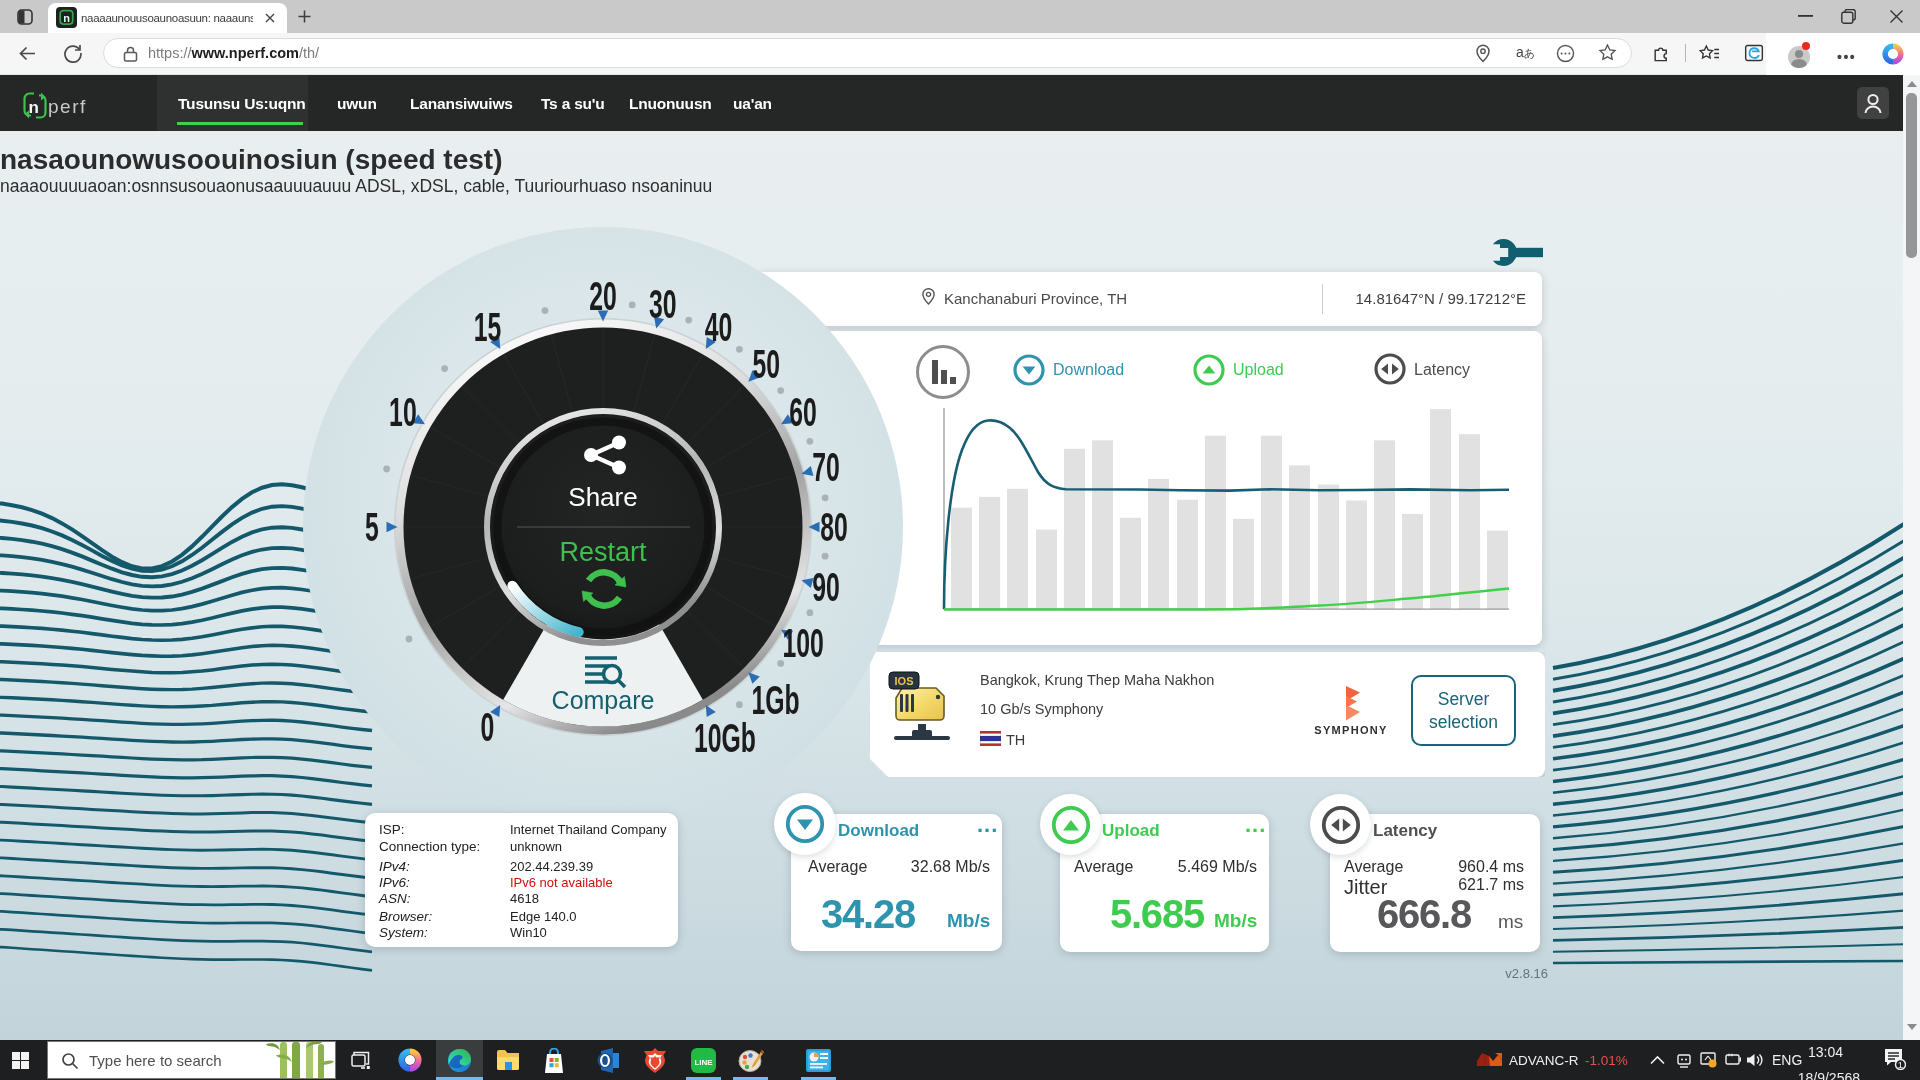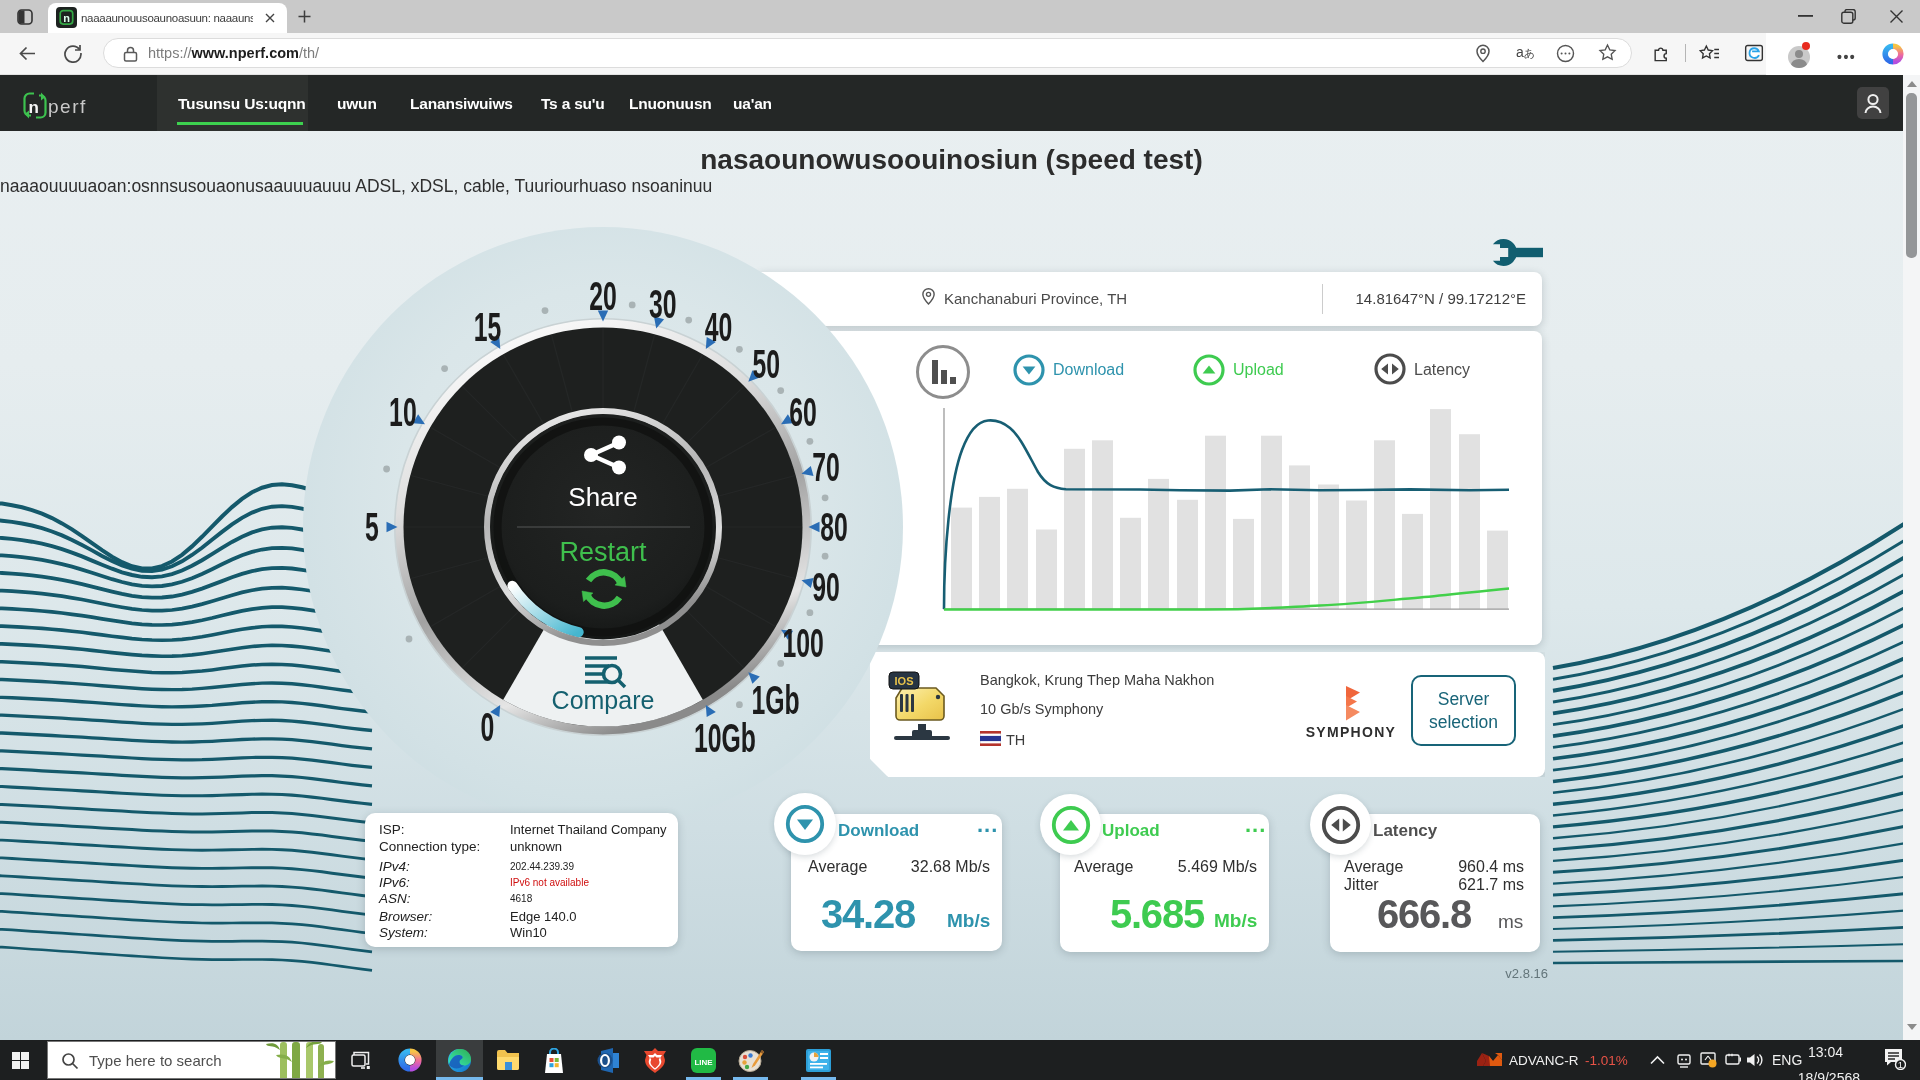--- a/index.html
+++ b/index.html
@@ -139,21 +139,21 @@
   <div class="abs navitem" style="left:629px;top:20px;position:absolute">Lnuonuusn</div>
   <div class="abs navitem" style="left:733px;top:20px;position:absolute">ua'an</div>
   <div class="abs" style="left:1857px;top:12px;width:32px;height:32px;border-radius:5px;background:#414141;position:absolute">
     <svg width="32" height="32" viewBox="0 0 32 32">
           <circle cx="16" cy="12.5" r="4.6" fill="none" stroke="#efefef" stroke-width="2"></circle>
           <path d="M8.5 26 a7.5 6.5 0 0 1 15 0" fill="none" stroke="#efefef" stroke-width="2"></path>
         </svg>
   </div>
 </div>
 
-<div class="abs" style="left:0;top:144px;width:1903px;text-align:center;font-size:28px;font-weight:bold;color:#2c2c2c">nasaounowusoouinosiun (speed test)</div>
+<div class="abs" style="left:0;top:144px;width:1903px;font-size:28px;font-weight:bold;color:#2c2c2c">nasaounowusoouinosiun (speed test)</div>
 <div class="abs" style="left:0;top:176px;width:1903px;text-align:left;font-size:17.5px;color:#2e2e2e">naaaouuuuaoan:osnnsusouaonusaauuuauuu ADSL, xDSL, cable, Tuuriourhuaso nsoaninuu</div>
 <svg style="position:absolute;left:0;top:430px;" width="385" height="600" viewBox="0 430 385 600" fill="none" xmlns="http://www.w3.org/2000/svg">
 <path d="M-8 502.6 L2 503.6 L12 505.2 L22 507.3 L32 510.1 L42 513.7 L52 518.1 L62 523.4 L72 529.4 L82 536.1 L92 543.2 L102 550.2 L112 556.7 L122 562.2 L132 566.3 L142 568.4 L152 568.4 L162 566.1 L172 561.5 L182 554.8 L192 546.4 L202 536.8 L212 526.7 L222 516.5 L232 507.1 L242 498.9 L252 492.3 L262 487.7 L272 485.0 L282 484.3 L292 485.2 L302 487.3 L312 490.2 L322 493.6 L332 497.0 L342 500.1 L352 502.8 L362 505.1 L372 506.9" stroke="#14596b" stroke-width="4.0"></path>
 <path d="M-8 520.0 L2 520.7 L12 521.9 L22 523.5 L32 525.5 L42 528.2 L52 531.5 L62 535.4 L72 540.0 L82 545.1 L92 550.4 L102 555.9 L112 560.9 L122 565.4 L132 568.7 L142 570.7 L152 571.0 L162 569.5 L172 566.3 L182 561.3 L192 555.0 L202 547.7 L212 539.8 L222 531.9 L232 524.4 L242 517.9 L252 512.6 L262 508.8 L272 506.7 L282 506.1 L292 506.9 L302 508.7 L312 511.2 L322 514.1 L332 517.0 L342 519.7 L352 522.1 L362 524.1 L372 525.7" stroke="#14596b" stroke-width="3.9"></path>
 <path d="M-8 537.4 L2 538.0 L12 538.9 L22 540.1 L32 541.7 L42 543.7 L52 546.2 L62 549.2 L72 552.6 L82 556.4 L92 560.6 L102 564.7 L112 568.7 L122 572.3 L132 575.0 L142 576.8 L152 577.3 L162 576.4 L172 574.1 L182 570.5 L192 565.8 L202 560.2 L212 554.1 L222 547.9 L232 541.9 L242 536.7 L252 532.4 L262 529.4 L272 527.7 L282 527.2 L292 527.9 L302 529.5 L312 531.7 L322 534.2 L332 536.8 L342 539.2 L352 541.3 L362 543.1 L372 544.5" stroke="#14596b" stroke-width="3.9"></path>
 <path d="M-8 555.0 L2 555.4 L12 556.2 L22 557.2 L32 558.4 L42 559.9 L52 561.8 L62 564.1 L72 566.7 L82 569.6 L92 572.8 L102 576.0 L112 579.2 L122 582.0 L132 584.3 L142 585.8 L152 586.4 L162 586.0 L172 584.4 L182 581.8 L192 578.2 L202 573.9 L212 569.2 L222 564.3 L232 559.6 L242 555.3 L252 551.9 L262 549.5 L272 548.1 L282 547.8 L292 548.4 L302 549.9 L312 551.8 L322 554.0 L332 556.3 L342 558.4 L352 560.3 L362 561.9 L372 563.3" stroke="#14596b" stroke-width="3.8"></path>
 <path d="M-8 572.7 L2 573.0 L12 573.6 L22 574.4 L32 575.4 L42 576.6 L52 578.1 L62 579.8 L72 581.8 L82 584.1 L92 586.6 L102 589.1 L112 591.6 L122 593.9 L132 595.8 L142 597.1 L152 597.7 L162 597.5 L172 596.5 L182 594.6 L192 591.9 L202 588.6 L212 584.9 L222 581.1 L232 577.3 L242 573.9 L252 571.2 L262 569.2 L272 568.1 L282 567.9 L292 568.5 L302 569.8 L312 571.5 L322 573.5 L332 575.6 L342 577.5 L352 579.2 L362 580.7 L372 582.0" stroke="#14596b" stroke-width="3.8"></path>
 <path d="M-8 590.4 L2 590.7 L12 591.2 L22 591.9 L32 592.7 L42 593.7 L52 594.8 L62 596.2 L72 597.8 L82 599.5 L92 601.5 L102 603.5 L112 605.5 L122 607.3 L132 608.9 L142 610.0 L152 610.7 L162 610.7 L172 610.0 L182 608.6 L192 606.6 L202 604.1 L212 601.2 L222 598.2 L232 595.2 L242 592.4 L252 590.2 L262 588.6 L272 587.8 L282 587.7 L292 588.3 L302 589.5 L312 591.0 L322 592.8 L332 594.7 L342 596.5 L352 598.1 L362 599.5 L372 600.6" stroke="#14596b" stroke-width="3.7"></path>
 <path d="M-8 608.2 L2 608.4 L12 608.9 L22 609.5 L32 610.2 L42 611.0 L52 611.9 L62 613.0 L72 614.3 L82 615.7 L92 617.2 L102 618.8 L112 620.4 L122 621.9 L132 623.3 L142 624.3 L152 624.9 L162 625.0 L172 624.6 L182 623.6 L192 622.1 L202 620.2 L212 618.0 L222 615.5 L232 613.1 L242 610.9 L252 609.1 L262 607.8 L272 607.2 L282 607.2 L292 607.8 L302 608.8 L312 610.3 L322 612.0 L332 613.7 L342 615.3 L352 616.8 L362 618.1 L372 619.2" stroke="#14596b" stroke-width="3.7"></path>
 <path d="M-8 626.0 L2 626.1 L12 626.6 L22 627.1 L32 627.7 L42 628.4 L52 629.2 L62 630.1 L72 631.2 L82 632.3 L92 633.6 L102 634.9 L112 636.2 L122 637.4 L132 638.6 L142 639.5 L152 640.0 L162 640.2 L172 640.0 L182 639.4 L192 638.3 L202 636.8 L212 635.0 L222 633.1 L232 631.1 L242 629.3 L252 627.9 L262 626.8 L272 626.3 L282 626.4 L292 627.0 L302 628.0 L312 629.4 L322 630.9 L332 632.5 L342 634.1 L352 635.5 L362 636.8 L372 637.8" stroke="#14596b" stroke-width="3.6"></path>
@@ -293,21 +293,21 @@
       <rect x="0" y="0" width="21" height="2.6" fill="#b5342c"></rect>
       <rect x="0" y="12.4" width="21" height="2.6" fill="#b5342c"></rect>
       <rect x="0" y="4.9" width="21" height="5.2" fill="#283593"></rect>
     </svg>
 <div class="abs" style="left:1006px;top:732px;font-size:14.5px;color:#3c3c3c">TH</div>
 <svg class="abs" style="left:1343px;top:686px" width="20" height="38" viewBox="0 0 20 38">
       <path d="M3 0 L17 6.5 L3 15 Z" fill="#f0663c"></path>
       <path d="M3 10 L14 15.5 L3 22 Z" fill="#f4764a"></path>
       <path d="M3 19 L17 26 L3 34.5 Z" fill="#f58a60"></path>
     </svg>
-<div class="abs" style="left:1351px;top:724px;transform:translateX(-50%);font-size:14px;font-weight:bold;color:#2e2e2e;letter-spacing:1.3px">SYMPHONY</div>
+<div class="abs" style="left:1351px;top:724px;transform:translateX(-50%);font-size:11px;font-weight:bold;color:#2e2e2e;letter-spacing:1.3px">SYMPHONY</div>
 <div class="abs" style="left:1411px;top:675px;width:105px;height:71px;border:2px solid #186478;border-radius:10px;display:flex;align-items:center;justify-content:center;text-align:center;font-size:17.5px;color:#186478;line-height:1.3">Server<br>selection</div>
 <div id="paleCircle"></div>
 <svg class="abs" style="left:323px;top:247px" width="560" height="560" viewBox="323 247 560 560">
 <defs>
 <linearGradient id="met" x1="0.15" y1="0" x2="0.55" y2="1">
  <stop offset="0" stop-color="#ffffff"></stop>
           <stop offset=".35" stop-color="#dedede"></stop>
  <stop offset=".6" stop-color="#a2a2a2"></stop>
           <stop offset=".85" stop-color="#e5e5e5"></stop>
           <stop offset="1" stop-color="#8a8a8a"></stop>
@@ -449,21 +449,21 @@
 <circle cx="9" cy="3" r="8.5" fill="#eef1f2"></circle>
         <path d="M15 9 L22 16"></path>
       </g>
 <text x="603.0" y="709" font-size="25" fill="#14606f" text-anchor="middle" font-family="Liberation Sans">Compare</text>
 </svg>
 
 <div class="card" style="left:365px;top:813px;width:313px;height:134px;border-radius:10px;"></div>
 <div class="abs" style="left:379px;top:822px;font-size:13.5px;color:#222;line-height:16.9px">ISP:<br>Connection type:</div>
 <div class="abs" style="left:510px;top:822px;font-size:13px;color:#222;line-height:16.9px">Internet Thailand Company<br>unknown</div>
 <div class="abs" style="left:379px;top:858.5px;font-size:13.5px;font-style:italic;color:#222;line-height:16.2px">IPv4:<br>IPv6:<br>ASN:</div>
-<div class="abs" style="left:510px;top:858.5px;font-size:10px;color:#222;line-height:16.2px">202.44.239.39<br><span style="color:#cf0e0e">IPv6 not available</span><br>4618</div>
+<div class="abs" style="left:510px;top:858.5px;font-size:13px;color:#222;line-height:16.2px">202.44.239.39<br><span style="color:#cf0e0e">IPv6 not available</span><br>4618</div>
 <div class="abs" style="left:379px;top:908.5px;font-size:13.5px;font-style:italic;color:#222;line-height:16.2px">Browser:<br>System:</div>
 <div class="abs" style="left:510px;top:908.5px;font-size:13px;color:#222;line-height:16.2px">Edge 140.0<br>Win10</div>
 
 <div class="card" style="left:791px;top:814px;width:211px;height:137px;border-radius:10px;"></div>
 <div class="abs" style="left:774px;top:793px;width:62px;height:62px;border-radius:50%;background:#fff;box-shadow:0 2px 6px rgba(40,60,70,.18)"></div>
 <svg class="abs" style="left:785px;top:804px" width="40" height="40" viewBox="0 0 40 40">
       <circle cx="20" cy="20" r="17.2" fill="#fff" stroke="#2e93ad" stroke-width="3.8"></circle>
       <path d="M12 15.5 h16 l-8 10.5 z" fill="#2e93ad"></path>
     </svg>
 <div class="abs" style="left:838px;top:821px;font-size:17px;font-weight:bold;color:#2e93ad">Download</div>
@@ -488,21 +488,21 @@
 
 <div class="card" style="left:1330px;top:814px;width:210px;height:138px;border-radius:10px;"></div>
 <div class="abs" style="left:1310px;top:794px;width:61px;height:61px;border-radius:50%;background:#fff;box-shadow:0 2px 6px rgba(40,60,70,.18)"></div>
 <svg class="abs" style="left:1321px;top:805px" width="40" height="40" viewBox="0 0 40 40">
       <circle cx="20" cy="20" r="17.2" fill="#fff" stroke="#4c4c4c" stroke-width="3.8"></circle>
       <path d="M18.2 13.5 v13 l-8-6.5 z M21.8 13.5 v13 l8-6.5 z" fill="#4c4c4c"></path>
     </svg>
 <div class="abs" style="left:1373px;top:821px;font-size:17px;font-weight:bold;color:#4f4f4f">Latency</div>
 <div class="abs" style="left:1344px;top:858px;font-size:16px;color:#2f2f2f">Average</div>
 <div class="abs" style="left:1524px;top:858px;font-size:16px;color:#2f2f2f;transform:translateX(-100%)">960.4 ms</div>
-<div class="abs" style="left:1344px;top:876px;font-size:16px;color:#2f2f2f">Jitter</div>
+<div class="abs" style="left:1344px;top:876px;font-size:20px;color:#2f2f2f">Jitter</div>
 <div class="abs" style="left:1524px;top:876px;font-size:16px;color:#2f2f2f;transform:translateX(-100%)">621.7 ms</div>
 <div class="abs" style="left:1471px;top:892px;font-size:40px;font-weight:bold;color:#58585a;transform:translateX(-100%);letter-spacing:-1.2px">666.8</div>
 <div class="abs" style="left:1498px;top:911px;font-size:19px;color:#58585a">ms</div>
 <div class="abs" style="left:1548px;top:966px;font-size:13px;color:#63757a;transform:translateX(-100%)">v2.8.16</div>
 
 <svg class="abs" style="left:1489px;top:238px" width="56" height="29" viewBox="0 0 56 29">
 <path d="M14.5 1 a13.5 13.5 0 0 1 0 27 a13.5 13.5 0 0 1 -10.6 -5.2 l7.1 0 l0 -3.7 l8.2 0 l0 -9.2 l-8.2 0 l0 -3.7 l-7.1 0 A13.5 13.5 0 0 1 14.5 1 z" fill="#115e70"></path>
 <rect x="26" y="9.8" width="28" height="9.4" fill="#115e70"></rect>
     </svg>
 

